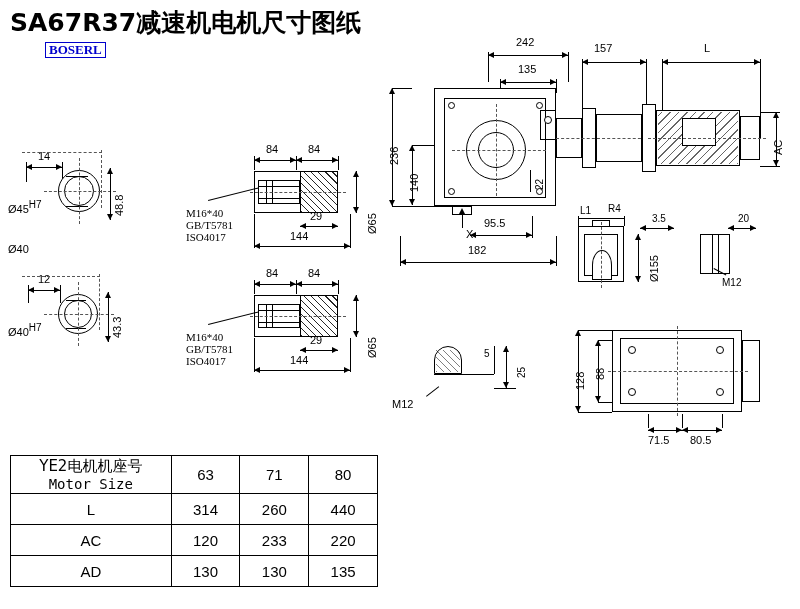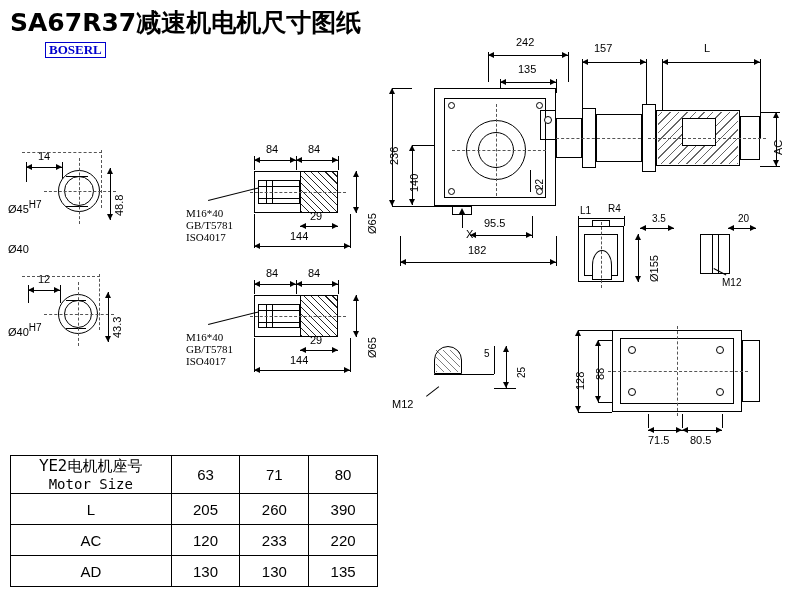--- a/index.html
+++ b/index.html
@@ -420,23 +420,23 @@
         <div>YE2电机机座号</div>
         <div class="hdr-en" style="border:none;font-family:'DejaVu Sans Mono',monospace;font-size:14px;">Motor Size</div>
       </td>
       <td class="val" rowspan="2">63</td>
       <td class="val" rowspan="2">71</td>
       <td class="val" rowspan="2">80</td>
     </tr>
     <tr></tr>
     <tr>
       <td class="nm">L</td>
-      <td class="val">205</td>
+      <td class="val">314</td>
       <td class="val">260</td>
-      <td class="val">390</td>
+      <td class="val">440</td>
     </tr>
     <tr>
       <td class="nm">AC</td>
       <td class="val">120</td>
       <td class="val">233</td>
       <td class="val">220</td>
     </tr>
     <tr>
       <td class="nm">AD</td>
       <td class="val">130</td>

